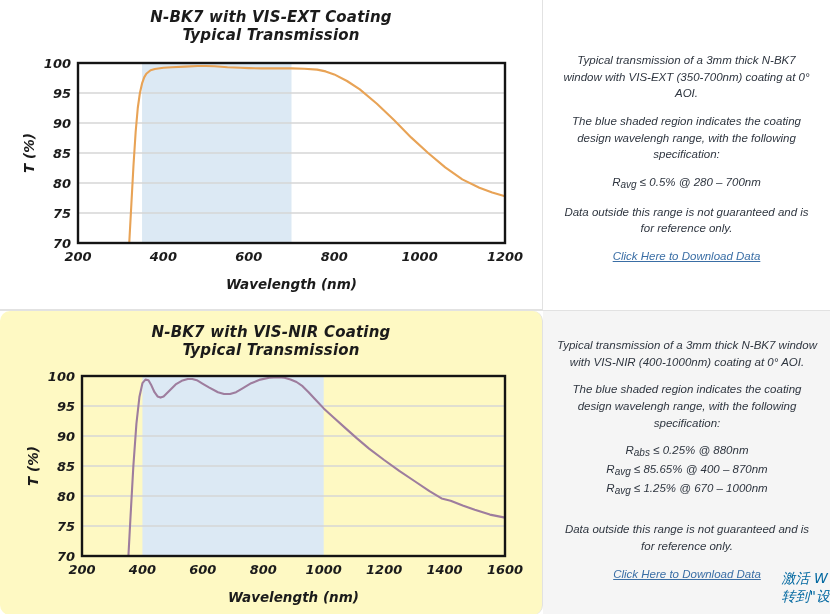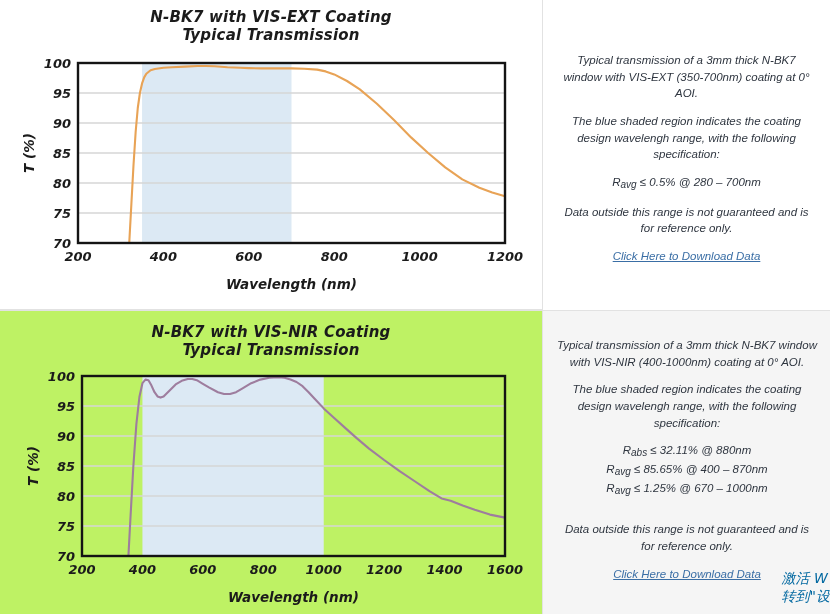--- a/index.html
+++ b/index.html
@@ -26,21 +26,21 @@
   }
   .text-cell{
     width:287px;height:100%;
     background:#f6f6f6;
     box-sizing:border-box;
     position:relative;
     padding:0 14px;
   }
   .row-top .text-cell{background:#ffffff;}
   .row-bottom{border-top:1px solid #e2e2e2;}
-  .row-bottom .chart-cell{background:#bef264;}
+  .row-bottom .chart-cell{background:#fef9c3;border-radius:10px;}
   .row-bottom .text-cell{background:#f5f5f5;}
   .row-top .chart-cell{border-bottom:1px solid #e2e2e2;}
 
   
   .chart-title{
     text-align:center;
     font-weight:bold;
     color:#1b1b1b;
     letter-spacing:.2px;
     line-height:1.22;
@@ -173,21 +173,21 @@
           <text x="293.5" y="291" text-anchor="middle" font-size="13.5" font-weight="bold" fill="#1b1b1b" font-family="DejaVu Sans, sans-serif">Wavelength (nm)</text>
           <text x="38" y="155" text-anchor="middle" font-size="13.5" font-weight="bold" fill="#1b1b1b" font-family="DejaVu Sans, sans-serif" transform="rotate(-90 38 155)">T (%)</text>
         </svg>
     </div>
 
     <div class="text-cell">
       <div class="tp tp-inner-bottom">
         <p>Typical transmission of a 3mm thick N-BK7 window with VIS-NIR (400-1000nm) coating at 0° AOI.</p>
         <p>The blue shaded region indicates the coating design wavelengh range, with the following specification:</p>
         <div class="spec" id="spec-bot">
-            <span class="line"><span>R</span><sub>abs</sub><span> ≤ 32.11% @ 880nm</span></span>
+            <span class="line"><span>R</span><sub>abs</sub><span> ≤ 0.25% @ 880nm</span></span>
             <span class="line"><span>R</span><sub>avg</sub><span> ≤ 85.65% @ 400 – 870nm</span></span>
             <span class="line"><span>R</span><sub>avg</sub><span> ≤ 1.25% @ 670 – 1000nm</span></span>
           </div>
         <div class="gap"></div>
         <p>Data outside this range is not guaranteed and is for reference only.</p>
         <a class="dl" href="#">Click Here to Download Data</a>
       </div>
       <div class="watermark">
         <div>激活 W</div>
         <div>转到"设</div>

